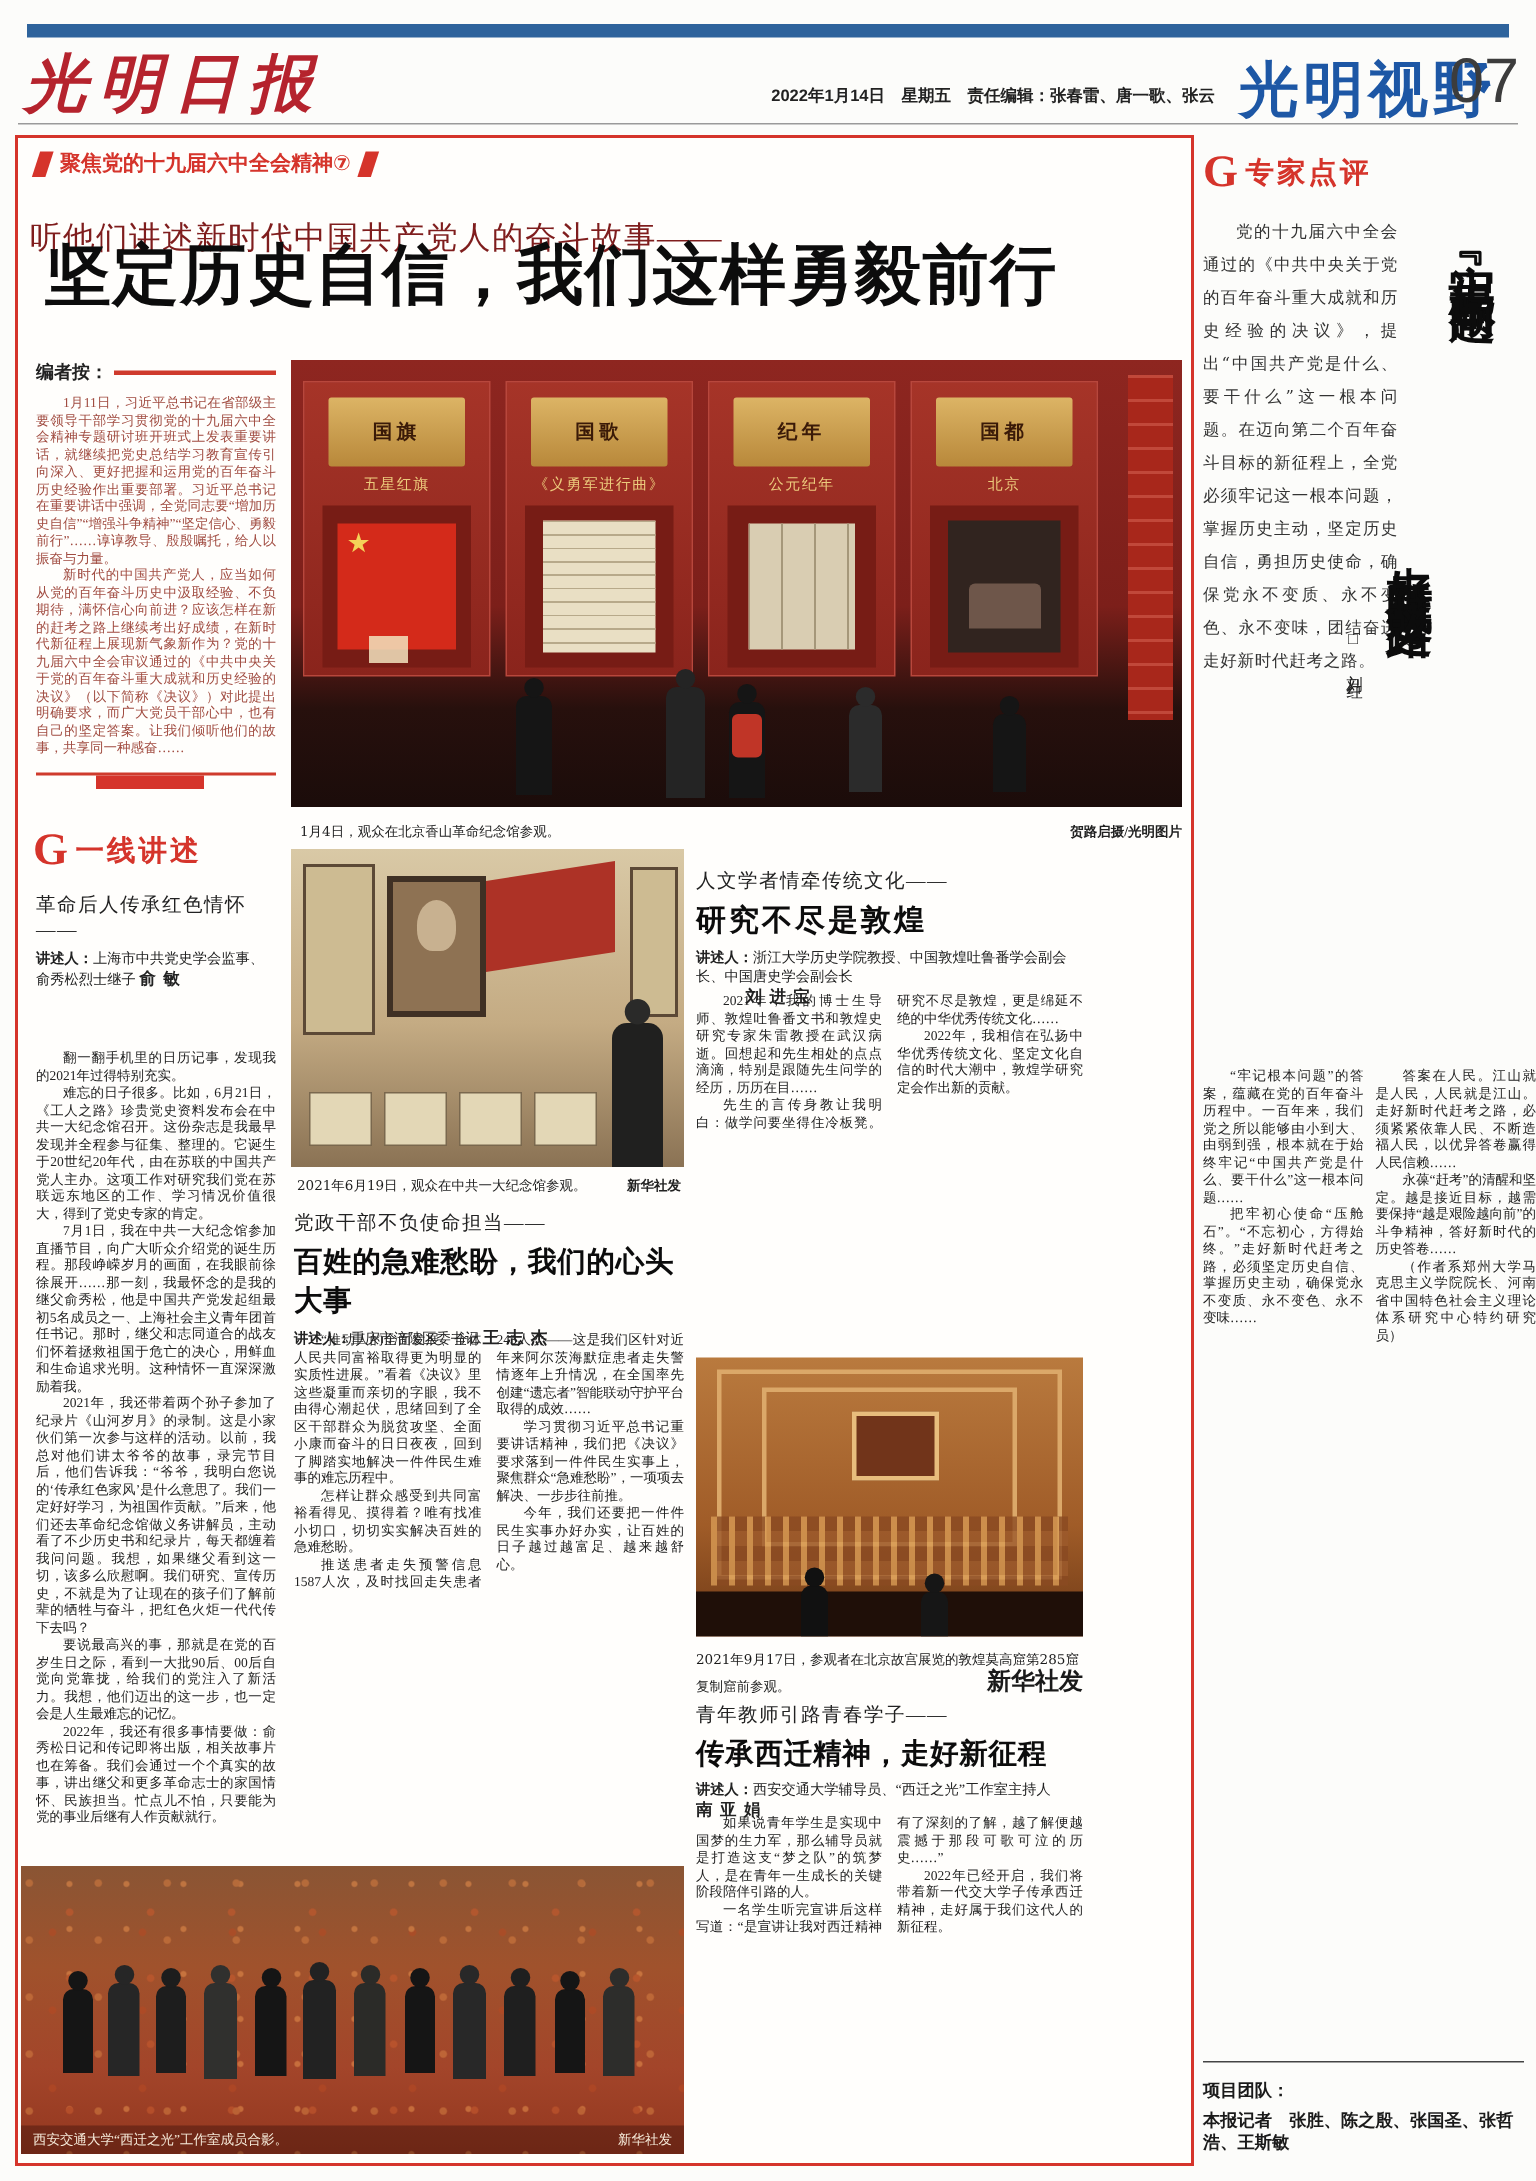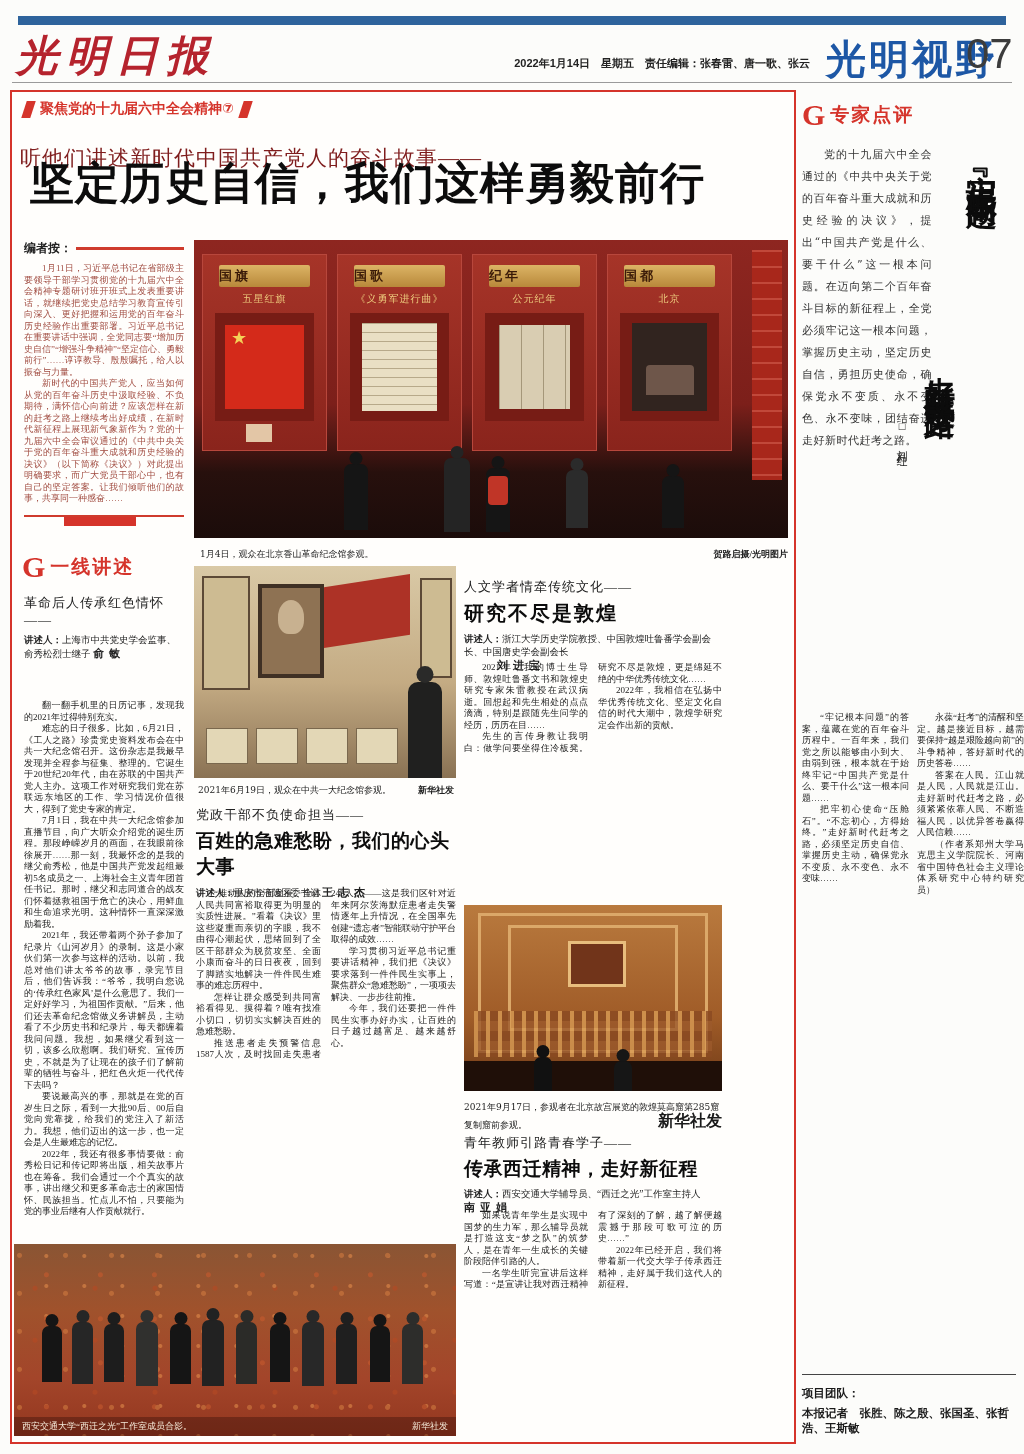--- a/index.html
+++ b/index.html
@@ -59,21 +59,21 @@
   
   .caprow{display:flex;justify-content:space-between;font-size:9px;color:#222;}
   .cap{font-family:"DejaVu Serif",serif;}
   .credit{font-weight:bold;white-space:nowrap;}
 
   
   .photo1{left:194px;top:240px;width:594px;height:298px;background:linear-gradient(180deg,#8e2620 0%,#7c1f1a 55%,#27100d 78%,#1b0c0a 100%);overflow:hidden;}
   .panelrow{position:absolute;left:8px;top:14px;width:530px;display:flex;gap:10px;}
   .panel{flex:1;background:linear-gradient(180deg,#a63428,#8a241c);border:1px solid #b8473c;height:195px;}
   .plaque{background:linear-gradient(180deg,#dcb465,#b8883a);color:#3a1a08;font-weight:900;font-size:13px;
-          padding:2px 0;margin:10px 16px 5px;letter-spacing:3px;border-radius:2px;
+          text-align:center;padding:14px 0;margin:10px 16px 5px;letter-spacing:3px;border-radius:2px;
           font-family:"Liberation Sans",sans-serif;}
   .panel-cap{color:#ecca7c;font-size:10px;text-align:center;letter-spacing:1px;}
   .panel-art{height:108px;margin:7px 12px;background:#771c15;position:relative;overflow:hidden;}
   .art-flag{position:absolute;inset:12px 10px;background:#d42a1a;}
   .art-flag::after{content:"★";position:absolute;left:6px;top:2px;color:#f4d258;font-size:18px;}
   .art-sheet{position:absolute;inset:10px 12px;background:#e9dfc4;
              background-image:repeating-linear-gradient(180deg,#b7a98a 0 1px,transparent 1px 9px);}
   .art-docs{position:absolute;inset:12px 14px;background:#d9cdb2;
             background-image:repeating-linear-gradient(90deg,#a5977a 0 1px,transparent 1px 22px);}
   .art-city{position:absolute;inset:10px 12px;background:#31241f;}
@@ -340,22 +340,22 @@
   </div>
   <div class="abs expert-intro">
     <p>党的十九届六中全会通过的《中共中央关于党的百年奋斗重大成就和历史经验的决议》，提出“中国共产党是什么、要干什么”这一根本问题。在迈向第二个百年奋斗目标的新征程上，全党必须牢记这一根本问题，掌握历史主动，坚定历史自信，勇担历史使命，确保党永不变质、永不变色、永不变味，团结奋进走好新时代赶考之路。</p>
   </div>
   <div class="abs vheadline vh1">牢记『根本问题』，</div>
   <div class="abs vheadline vh2">走好新时代赶考之路</div>
   <div class="abs vbyline">□ 刘吕红</div>
   <div class="abs body-text twocol clip expert-body" style="column-gap:8px;">
       <p class="para">“牢记根本问题”的答案，蕴藏在党的百年奋斗历程中。一百年来，我们党之所以能够由小到大、由弱到强，根本就在于始终牢记“中国共产党是什么、要干什么”这一根本问题……</p>
       <p class="para">把牢初心使命“压舱石”。“不忘初心，方得始终。”走好新时代赶考之路，必须坚定历史自信、掌握历史主动，确保党永不变质、永不变色、永不变味……</p>
+      <p class="para">答案在人民。江山就是人民，人民就是江山。走好新时代赶考之路，必须紧紧依靠人民、不断造福人民，以优异答卷赢得人民信赖……</p>
       <p class="para">永葆“赶考”的清醒和坚定。越是接近目标，越需要保持“越是艰险越向前”的斗争精神，答好新时代的历史答卷……</p>
-      <p class="para">答案在人民。江山就是人民，人民就是江山。走好新时代赶考之路，必须紧紧依靠人民、不断造福人民，以优异答卷赢得人民信赖……</p>
       <p class="para">（作者系郑州大学马克思主义学院院长、河南省中国特色社会主义理论体系研究中心特约研究员）</p>
     </div>
 
   <div class="abs divider"></div>
   <div class="abs teamlabel">项目团队：</div>
   <div class="abs teamline">本报记者　张胜、陈之殷、张国圣、张哲浩、王斯敏</div>
 
 </div>
 
 </body></html>

